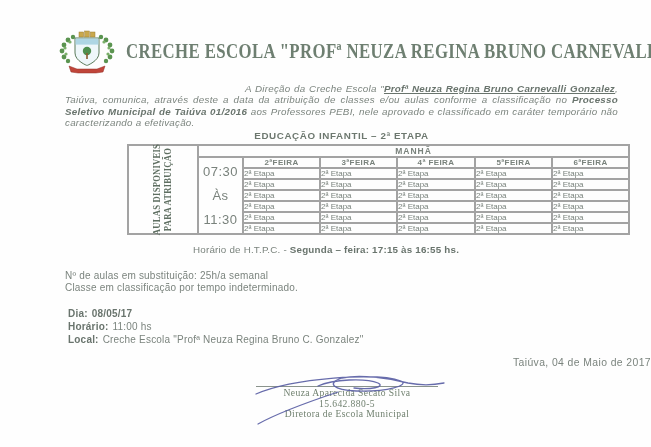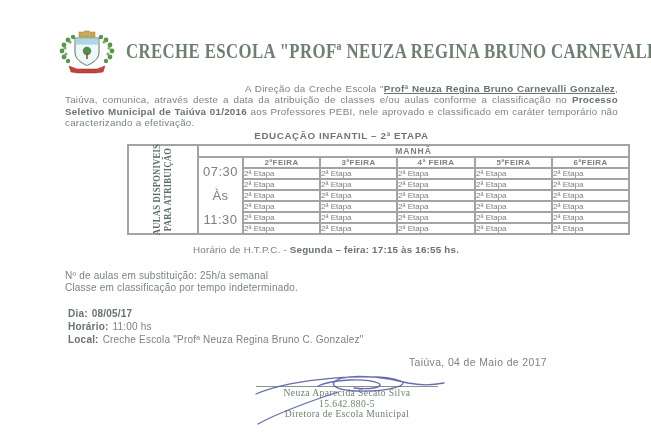--- a/index.html
+++ b/index.html
@@ -18,21 +18,21 @@
   }
   
   .edital {
     margin-top:7px; text-align:center; font-weight:bold; font-size:11.5px;
     color:#687a6c; letter-spacing:0.8px;
   }
   .edital span { text-decoration:underline; }
   
   .body-par {
     margin:7px 33px 0 65px; width:553px; text-align:justify; text-indent:180px;
-    font-size:9.8px; line-height:11.3px; letter-spacing:0.25px; color:#7b847e;
+    font-size:9.8px; line-height:11.3px; letter-spacing:0.25px; color:#7b847e;font-style:italic;
   }
   .seg-bold { font-weight:bold; color:#69746d; }
   .seg-bold-underline { font-weight:bold; text-decoration:underline; color:#69746d; }
   
   .sched-title {
     margin:2px 33px 0 65px; width:553px; text-align:center; font-weight:bold;
     font-size:9.8px; color:#6d786f; letter-spacing:0.6px;
   }
   table.sched {
     margin:3px 0 0 127px; width:501px; border-collapse:collapse; table-layout:fixed;
@@ -52,21 +52,21 @@
     height:70px; display:flex; flex-direction:column; align-items:center;
     justify-content:center; gap:9px; font-size:13px; letter-spacing:0.5px;
   }
   
   .htpc { margin:9px 0 0 193px; font-size:9.8px; letter-spacing:0.2px; }
   .htpc .b { font-weight:bold; color:#69746d; }
   .notes { margin:15px 0 0 65px; font-size:10px; line-height:11.8px; letter-spacing:0.2px; }
   .details { margin:13px 0 0 68px; font-size:10px; line-height:13.2px; letter-spacing:0.2px; }
   .details .lbl { font-weight:bold; color:#69746d; margin-right:4px; }
   .details .all-bold, .details .all-bold .lbl { font-weight:bold; color:#69746d; }
-  .date-line { margin-top:11px; text-align:right; padding-right:104px; font-size:10.4px; letter-spacing:0.4px; }
+  .date-line { margin-top:11px; text-align:right; font-size:10.4px; letter-spacing:0.4px; }
   
   .sig-area { position:relative; margin-top:3px; height:70px; }
   .sig-svg { position:absolute; left:238px; top:-16px; width:220px; height:58px; }
   .sig-rule { width:182px; margin:18px auto 0 auto; border-top:1px solid #8a938c; margin-left:256px; }
   .sig-text {
     margin-top:1px; text-align:center; font-family:"Liberation Serif", serif;
     font-size:9.6px; line-height:10.4px; color:#70806f; letter-spacing:0.4px;
     width:260px; margin-left:217px;
   }
 </style>

